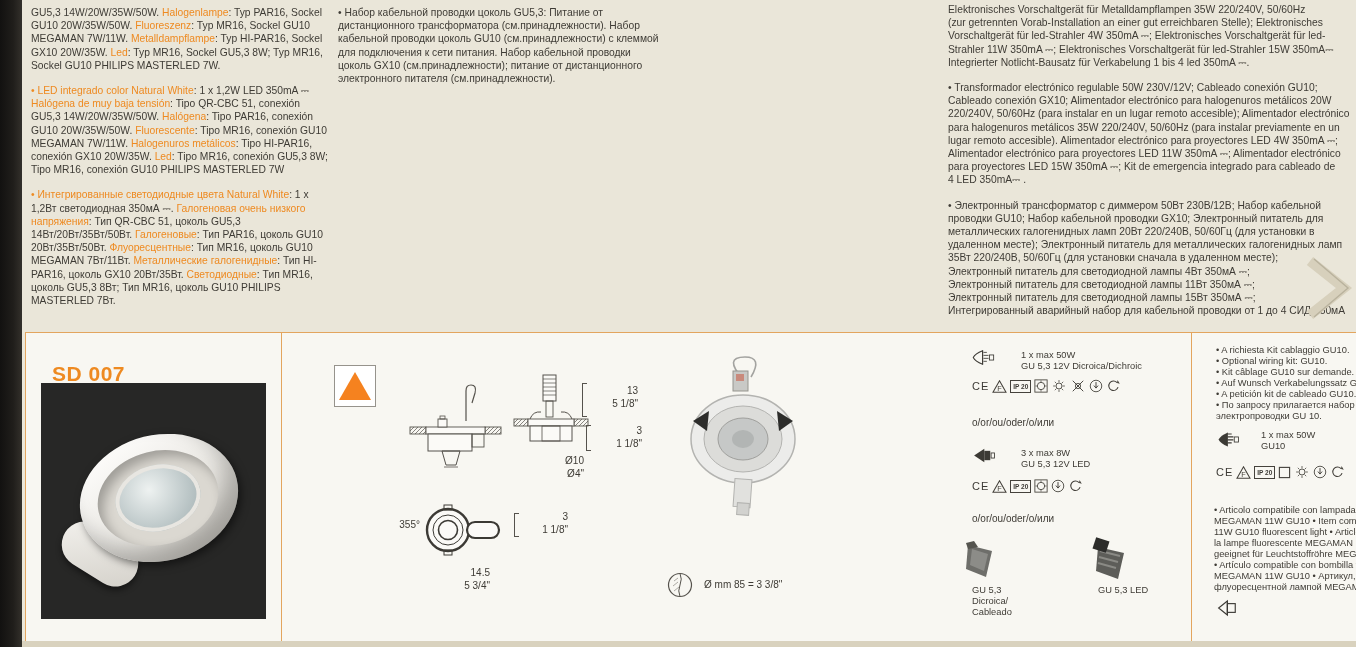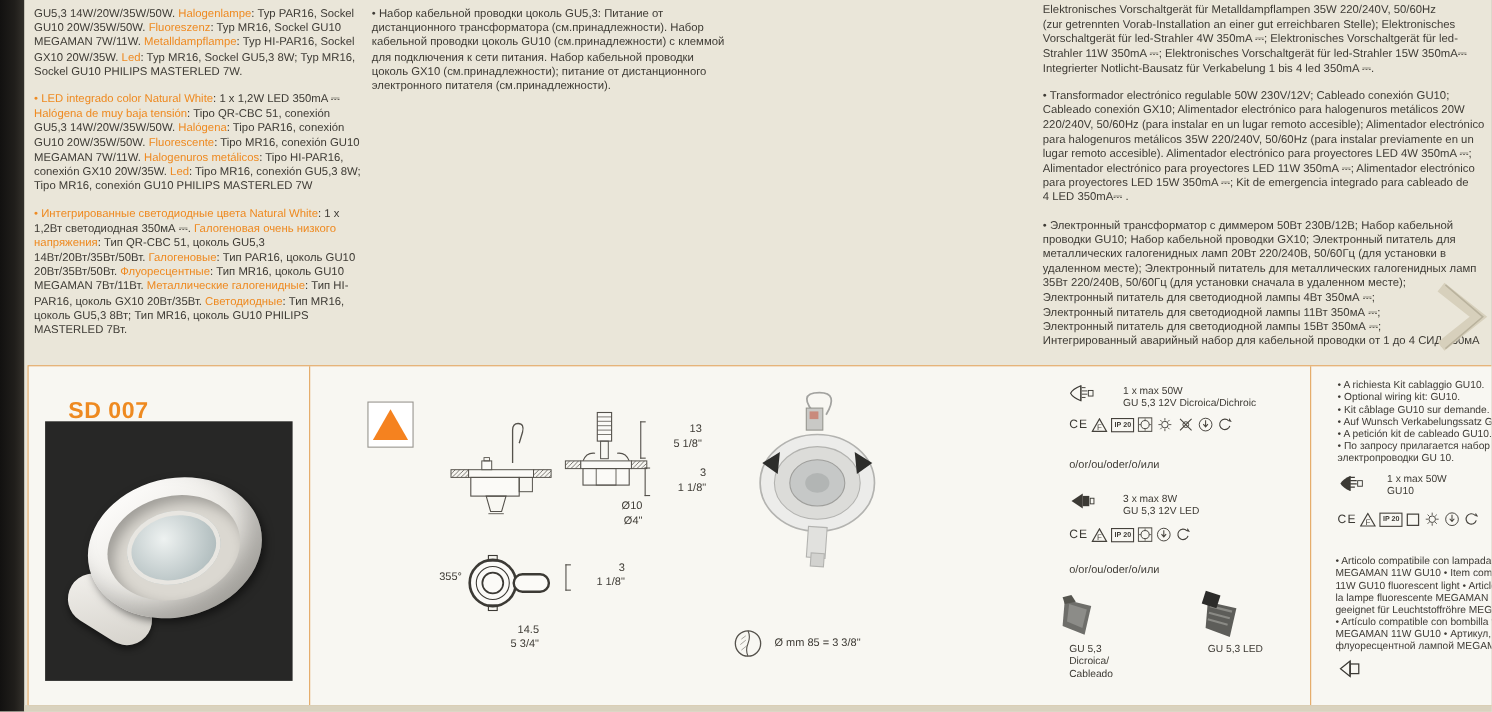--- a/index.html
+++ b/index.html
@@ -17,21 +17,21 @@
   .hl{color:#ee8a21;}
   .lgroup{margin-bottom:12px;}
   .lgroup .ln{white-space:nowrap;}
   
   .chev{left:1298px;top:254px;width:58px;height:68px;cursor:pointer;}
   
   .card{left:25px;top:332px;width:1500px;height:308px;background:#f8f7f2;border:1px solid #e3a55e;}
   .vline{position:absolute;top:0;bottom:0;width:0;border-left:1px solid #e3a55e;}
   .v1{left:255px;} .v2{left:1165px;}
   
-  .code{left:36px;top:12px;font-size:21px;font-weight:bold;color:#ee8a21;letter-spacing:.5px;}
+  .code{left:26px;top:12px;font-size:21px;font-weight:bold;color:#ee8a21;letter-spacing:.5px;}
   .photo{left:15px;top:50px;width:225px;height:236px;background:#272726;overflow:hidden;}
   .fx-tab{position:absolute;left:18px;top:148px;width:82px;height:46px;border-radius:24px;
           background:linear-gradient(140deg,#f4f2ee,#d3d0c9);transform:rotate(32deg);box-shadow:2px 3px 6px rgba(0,0,0,.45);}
   .fx-body{position:absolute;left:38px;top:52px;width:160px;height:126px;border-radius:50%;transform:rotate(-14deg);
            background:linear-gradient(155deg,#fbfaf8 15%,#e9e7e2 55%,#c6c3bc);box-shadow:inset -10px -16px 20px rgba(0,0,0,.22),2px 4px 8px rgba(0,0,0,.5);}
   .fx-rim{position:absolute;left:56px;top:68px;width:122px;height:94px;border-radius:50%;transform:rotate(-14deg);
           background:#dbd8d1;box-shadow:inset 4px 7px 12px rgba(0,0,0,.28);}
   .fx-lens{position:absolute;left:74px;top:82px;width:86px;height:66px;border-radius:50%;transform:rotate(-14deg);
            background:radial-gradient(circle at 42% 35%,#eef2f1,#bac5c6 62%,#9dabad);box-shadow:inset 0 0 0 4px #e8e6e1;}
   

